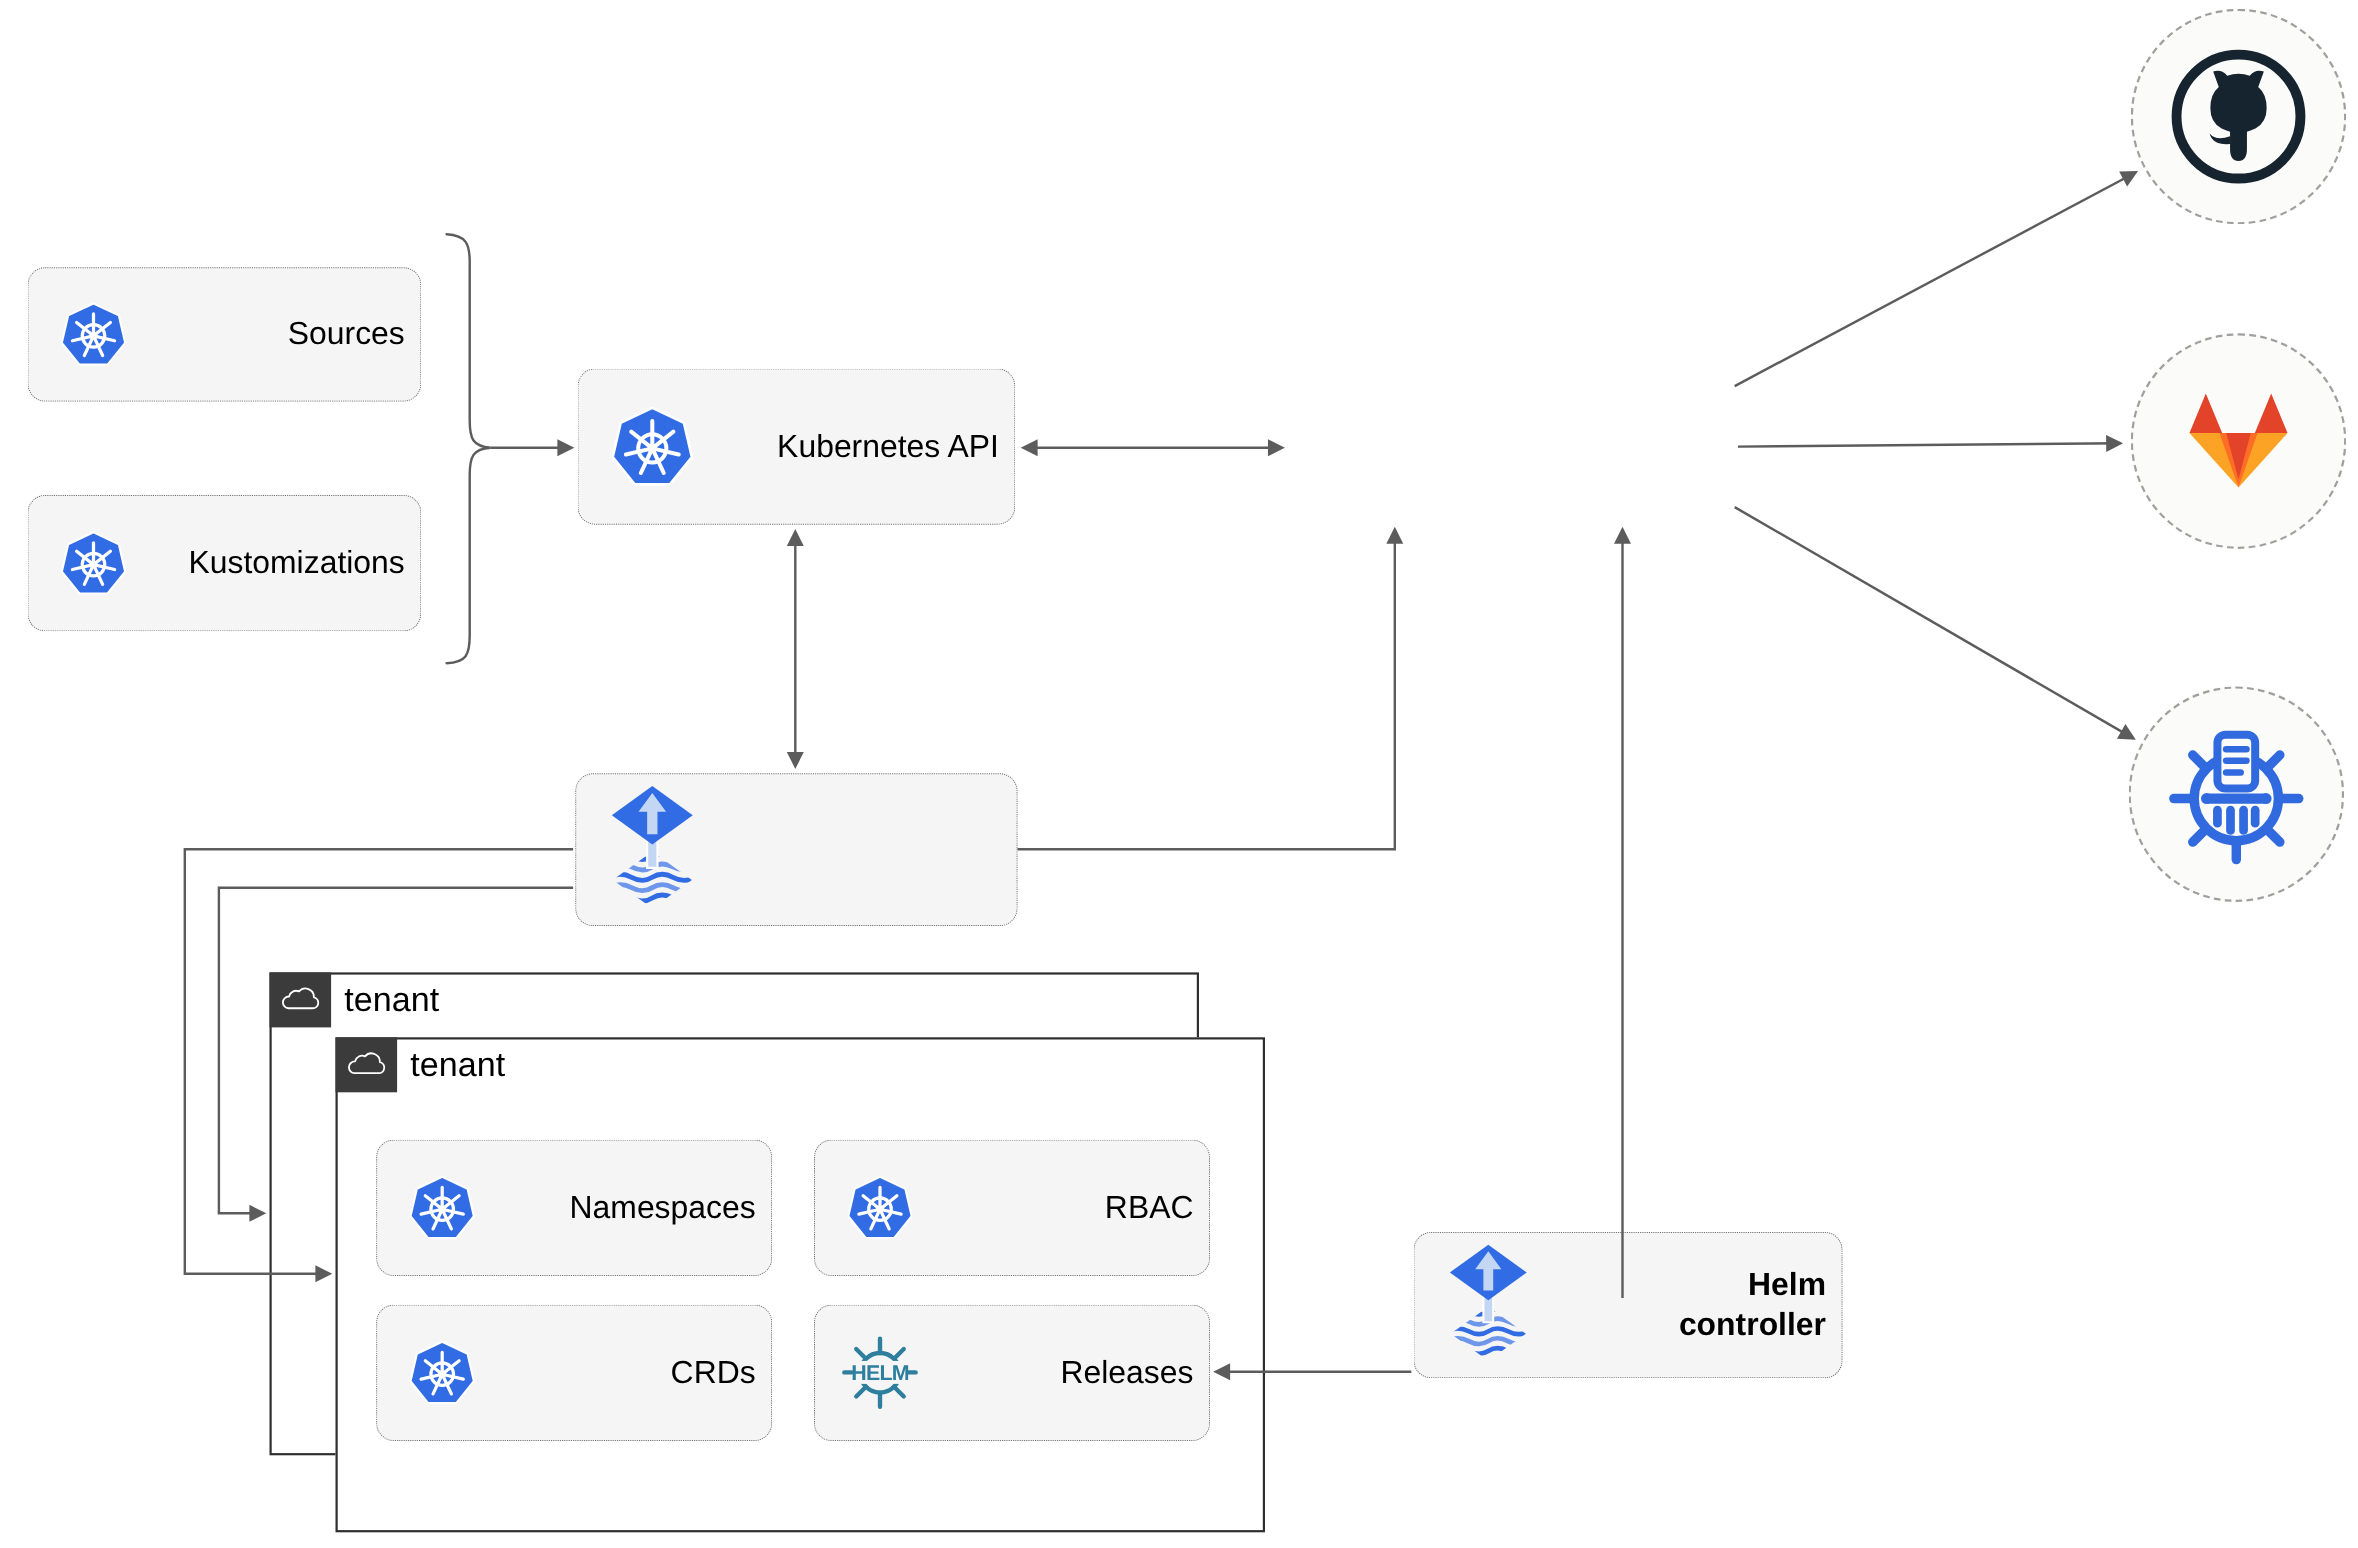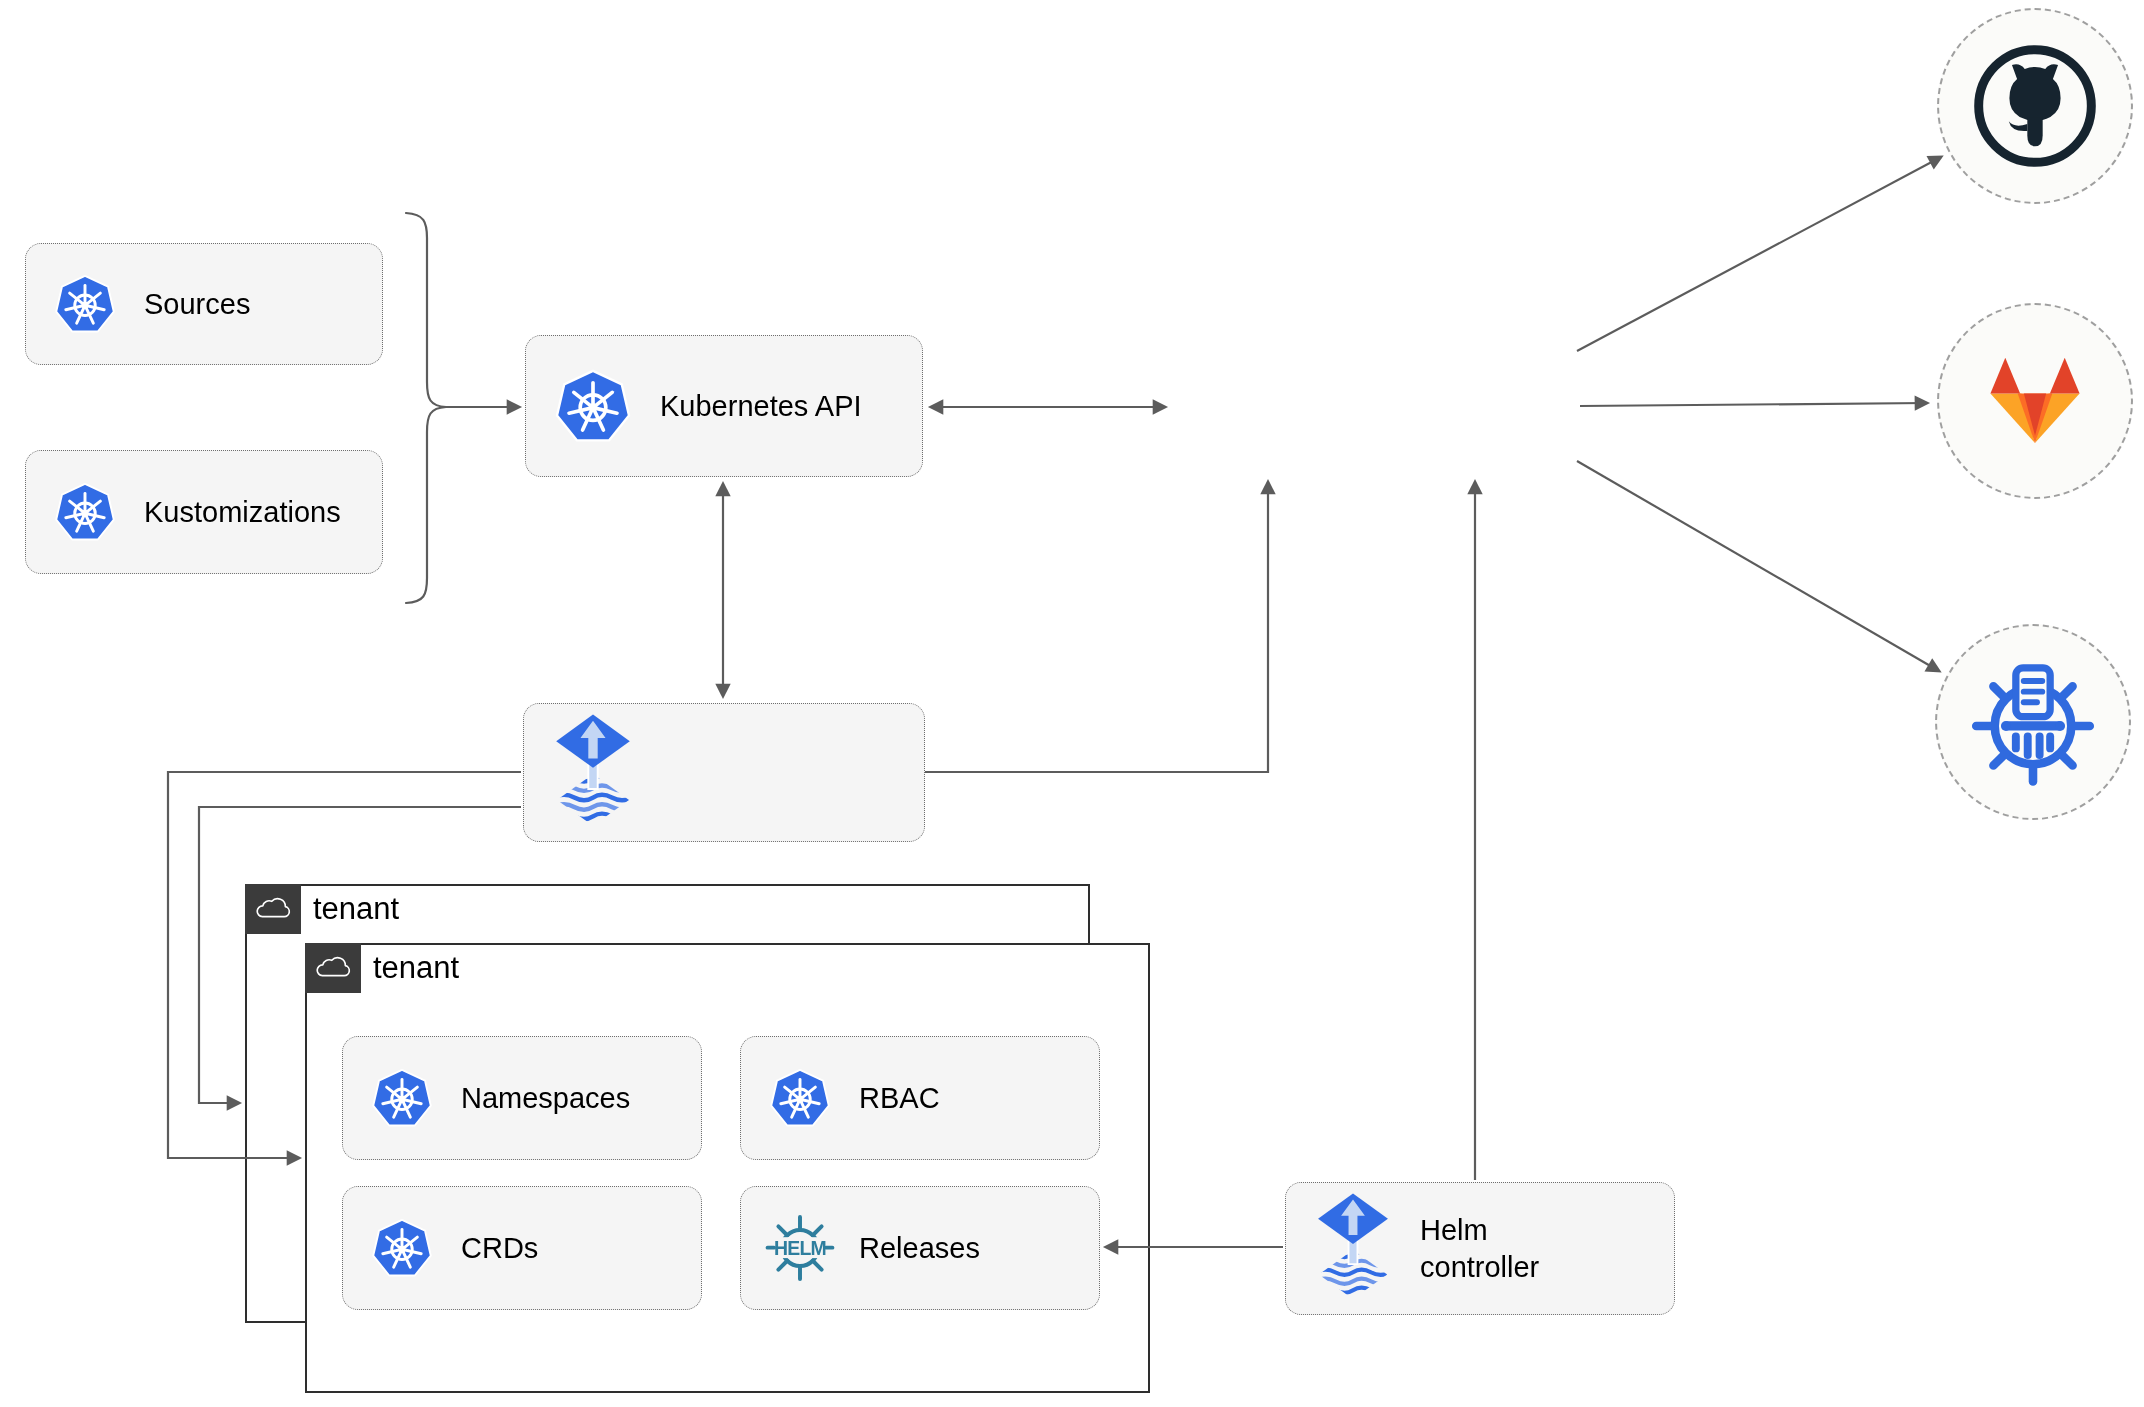--- a/index.html
+++ b/index.html
@@ -9,21 +9,21 @@
     overflow:hidden;
   }
   
   .node {
     position:absolute; background:#f5f5f5;
     border:1.6px dotted #6e6e6e; border-radius:16px;
     display:flex; align-items:center; box-sizing:border-box;
   }
   .node .icon-wrap { flex:0 0 auto; display:flex; align-items:center; justify-content:center; }
   .node .label {
-    flex:1 1 auto; text-align:left; font-size:29px; line-height:1.25; color:#000;
+    flex:1 1 auto; text-align:right; font-size:29px; line-height:1.25; color:#000;
     padding-right:14px;
   }
   .node.ctrl .label span { display:inline-block; max-width:190px; }
   .label span { display:inline-block; }
   
   .provider {
     position:absolute; width:196px; height:196px; border-radius:50%;
     background:#fbfbf9; border:2px dashed #9f9f9f; box-sizing:border-box;
     display:flex; align-items:center; justify-content:center;
   }
@@ -116,21 +116,21 @@
 
 
   <div class="node ctrl" style="left:523px;top:703px;width:402px;height:139px;">
     <div class="icon-wrap" style="width:138px;">
       <svg class="icon-svg" width="80" height="119" viewBox="0 0 100 152">
           <use href="#ico-flux"></use>
         </svg>
     </div>
   </div>
 
-  <div class="node ctrl" style="left:1285px;top:1182px;width:390px;height:133px;">
+  <div class="node ctrl" style="left:1285px;top:1120px;width:390px;height:133px;font-weight:bold;">
     <div class="icon-wrap" style="width:134px;">
       <svg class="icon-svg" width="76" height="113" viewBox="0 0 100 152">
           <use href="#ico-flux"></use>
         </svg>
     </div>
     <div class="label"><span>Helm controller</span></div>
   </div>
 
   <div class="tenant" style="left:245px;top:884px;width:845px;height:439px;">
     <div class="tenant-header">

